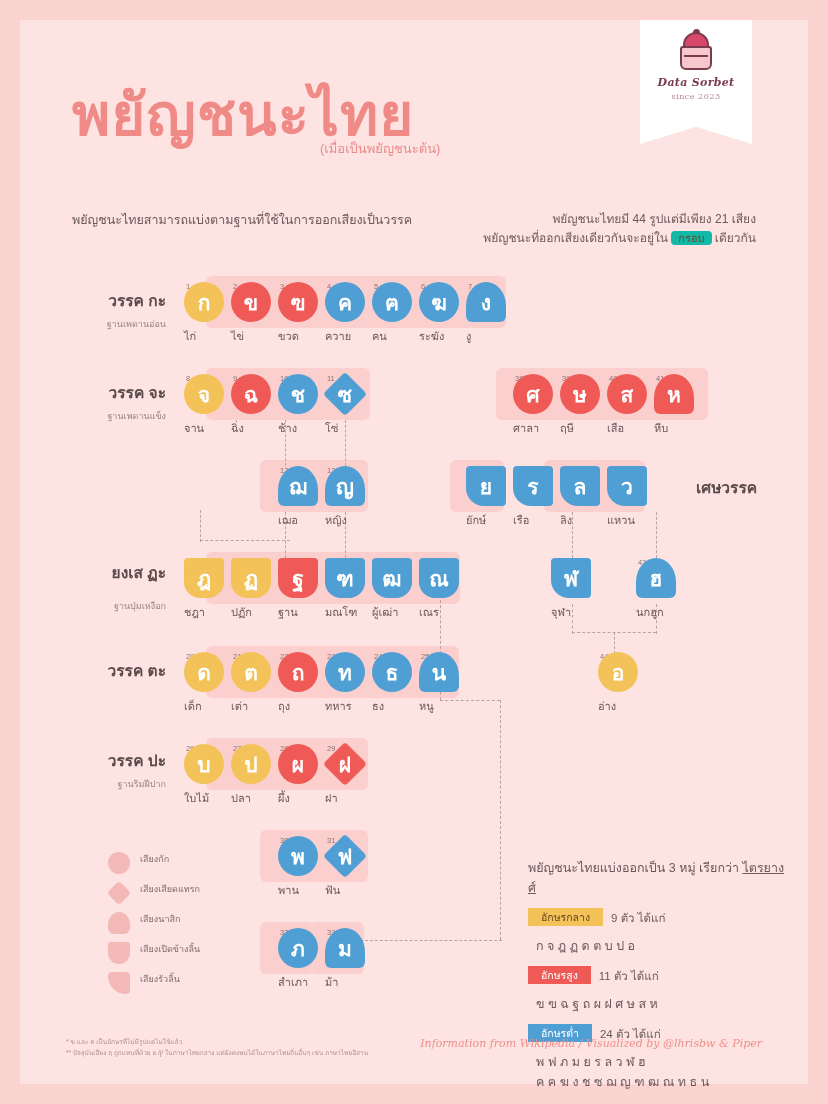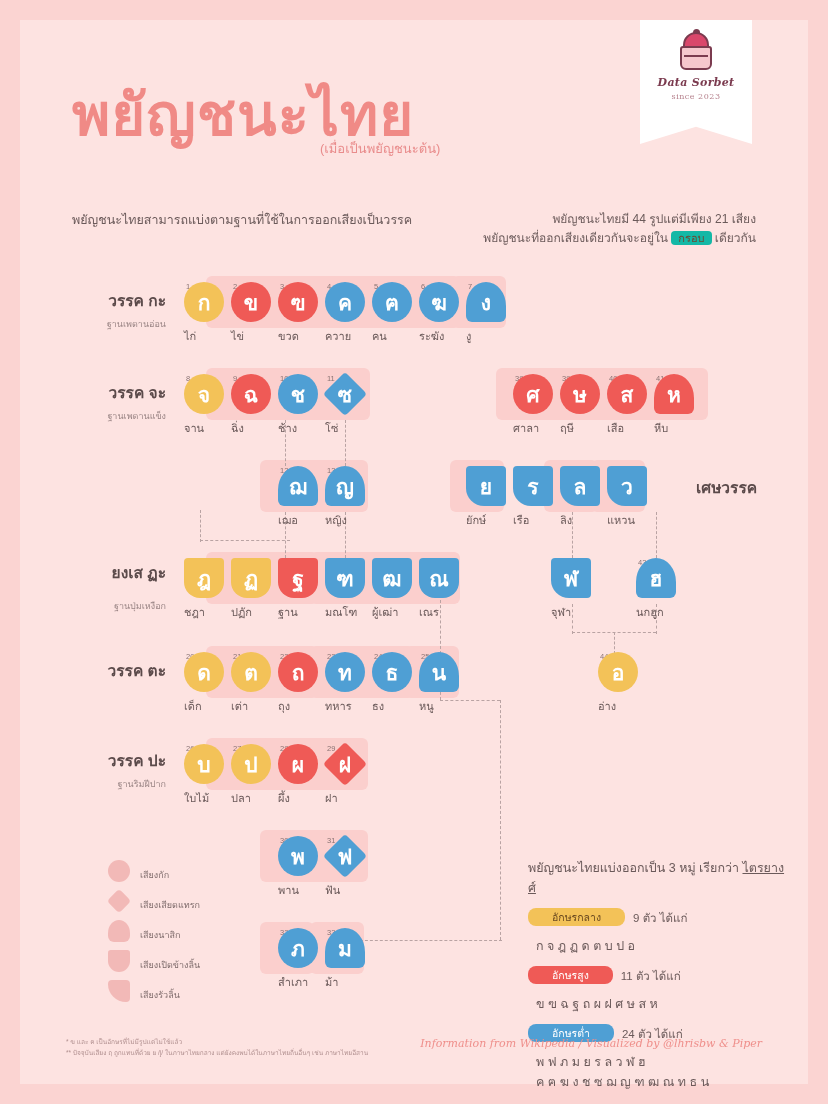--- a/index.html
+++ b/index.html
@@ -116,31 +116,31 @@
   
   .c-mid .bg { background: #f3c258; }
   .c-high .bg { background: #ef5a56; }
   .c-low .bg { background: #4f9fd4; }
   .label {
     margin-top: 5px; 
     font-size: 11px; color: #6b5a5a;
   }
   
   .legend { position: absolute; left: 88px; top: 832px; }
-  .legend-row { display: flex; align-items: flex-end; height: 30px; }
+  .legend-row { display: flex; align-items: flex-start; height: 30px; }
   .legend-ico { width: 22px; height: 22px; position: relative; margin-right: 10px; }
   .legend-ico .bg { background: #f2b9b7; }
   .legend-txt { font-size: 9px; color: #7d6a6a; }
   
   .tri { position: absolute; left: 508px; top: 838px; width: 260px; }
   .tri-title { font-size: 12.5px; color: #6b5a5a; margin-bottom: 10px; }
   .tri-title u { text-decoration: underline; }
   .tri-item { display: flex; align-items: flex-start; margin-bottom: 9px; }
   .tri-tag {
-    color: #fff; font-size: 10.5px; padding: 2px 24px; border-radius: 8px;
+    color: #fff; font-size: 10.5px; padding: 2px 13px; border-radius: 0;
     margin-right: 8px; white-space: nowrap; line-height: 14px;
   }
   .tag-mid { background: #f3c258; color: #6b4a20; }
   .tag-high { background: #ef5a56; }
   .tag-low { background: #4f9fd4; }
   .tri-count { font-size: 11.5px; color: #6b5a5a; padding-top: 1px; }
   .tri-letters { font-size: 12.5px; color: #6b5a5a; line-height: 20px; margin-left: 8px; }
   .tri-block { margin-bottom: 10px; }
   
   .foot-left {

